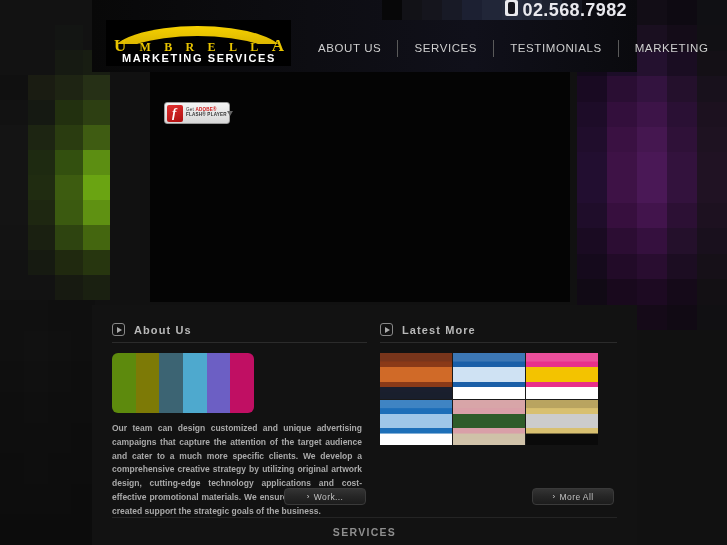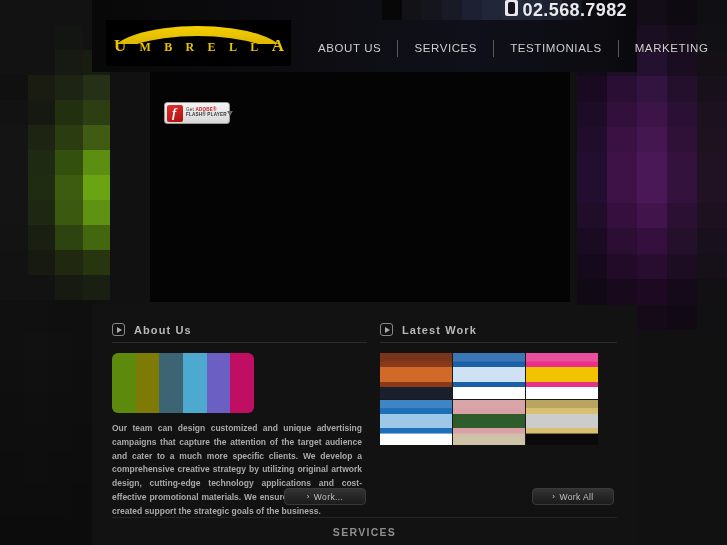--- a/index.html
+++ b/index.html
@@ -387,20 +387,21 @@
       <div id="logo-word">
         <span>U</span>
         <span>M</span>
         <span>B</span>
         <span>R</span>
         <span>E</span>
         <span>L</span>
         <span>L</span>
         <span>A</span>
       </div>
+      <div id="logo-sub">MARKETING SERVICES</div>
     </div>
 
     <nav id="nav">
       <a class="nav-item" href="#">ABOUT US</a>
       <span class="nav-sep"></span>
       <a class="nav-item" href="#">SERVICES</a>
       <span class="nav-sep"></span>
       <a class="nav-item" href="#">TESTIMONIALS</a>
       <span class="nav-sep"></span>
       <a class="nav-item" href="#">MARKETING</a>
@@ -434,21 +435,21 @@
           <i style="background: rgb(78, 169, 206);"></i>
           <i style="background: rgb(108, 95, 196);"></i>
           <i style="background: rgb(192, 15, 99);"></i>
         </div>
       <p id="about-text">Our team can design customized and unique advertising campaigns that capture the attention of the target audience and cater to a much more specific clients. We develop a comprehensive creative strategy by utilizing original artwork design, cutting-edge technology applications and cost-effective promotional materials. We ensure that the materials created support the strategic goals of the business.</p>
     </section>
 
     <section class="panel" id="panel-work">
       <div class="sec-head">
         <span class="sec-icon"></span>
-        <span class="sec-title">Latest Work</span>
+        <span class="sec-title">Latest More</span>
       </div>
       <div id="thumbs">
           <div class="thumb" style="background: linear-gradient(rgb(26, 31, 46) 0%, rgb(26, 31, 46) 18%, rgb(138, 58, 24) 19%, rgb(138, 58, 24) 30%, rgb(208, 106, 40) 31%, rgb(208, 106, 40) 62%, rgb(138, 58, 24) 63%, rgb(138, 58, 24) 74%, rgb(26, 31, 46) 75%, rgb(26, 31, 46) 100%);">
             <div style="position: absolute; left: 0px; top: 0px; width: 100%; height: 22%; background: rgb(138, 58, 24); opacity: 0.85;"></div>
             <div style="position: absolute; left: 0px; bottom: 0px; width: 100%; height: 14%; background: rgb(26, 31, 46); opacity: 0.9;"></div>
           </div>
           <div class="thumb" style="background: linear-gradient(rgb(255, 255, 255) 0%, rgb(255, 255, 255) 18%, rgb(26, 95, 168) 19%, rgb(26, 95, 168) 30%, rgb(207, 226, 243) 31%, rgb(207, 226, 243) 62%, rgb(26, 95, 168) 63%, rgb(26, 95, 168) 74%, rgb(255, 255, 255) 75%, rgb(255, 255, 255) 100%);">
             <div style="position: absolute; left: 0px; top: 0px; width: 100%; height: 22%; background: rgb(26, 95, 168); opacity: 0.85;"></div>
             <div style="position: absolute; left: 0px; bottom: 0px; width: 100%; height: 14%; background: rgb(255, 255, 255); opacity: 0.9;"></div>
           </div>
@@ -471,21 +472,21 @@
         </div>
     </section>
 
     <div class="btn" id="btn-more">
       <span class="chev">›</span>
       <span>Work...</span>
     </div>
 
     <div class="btn" id="btn-viewall">
       <span class="chev">›</span>
-      <span>Work All</span>
+      <span>More All</span>
     </div>
 
     <div id="services-bar">
       <span id="services-label">SERVICES</span>
     </div>
   </div>
 
 </div>
 
 </body></html>

